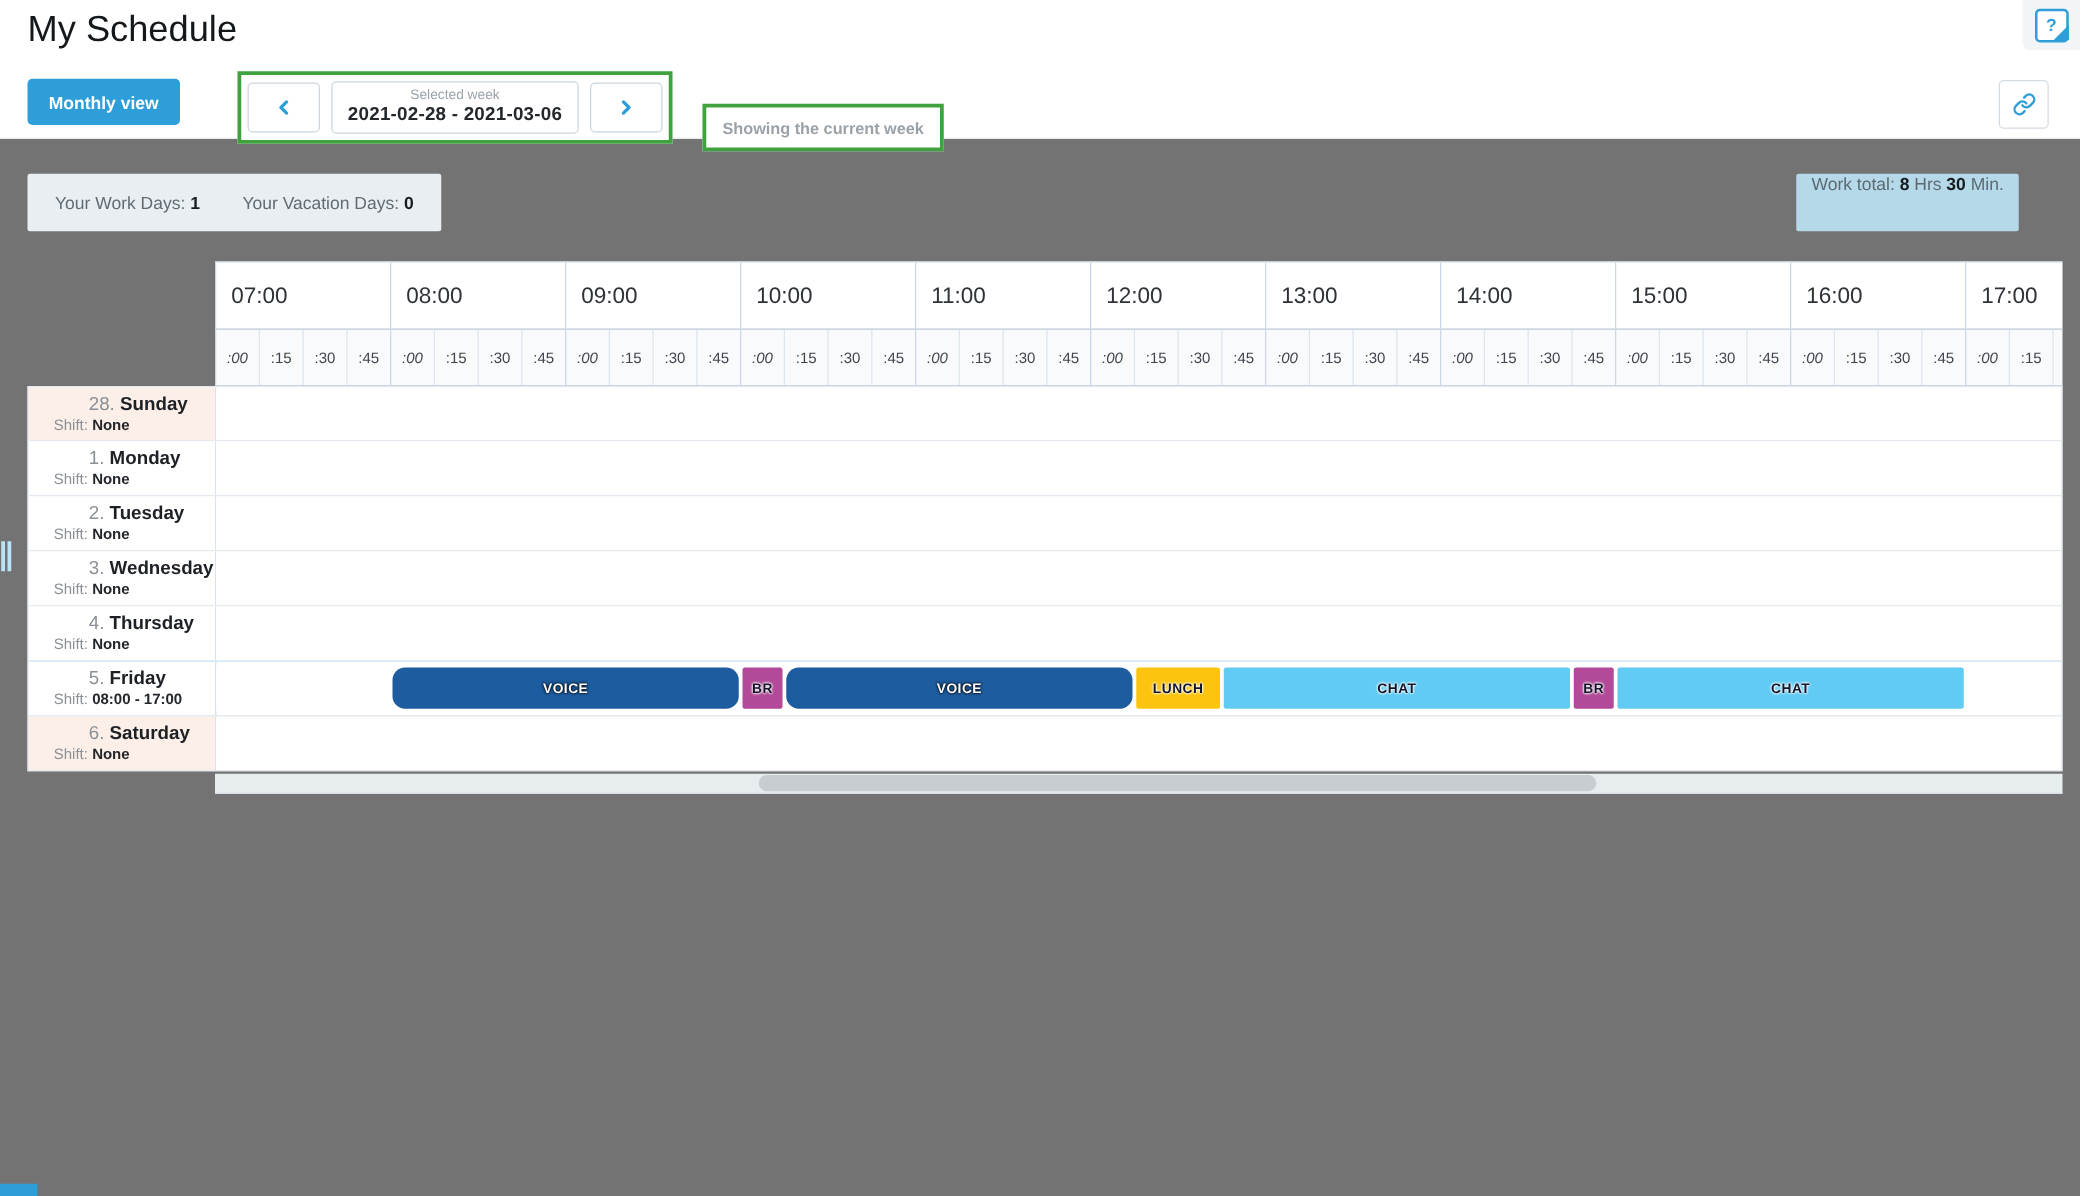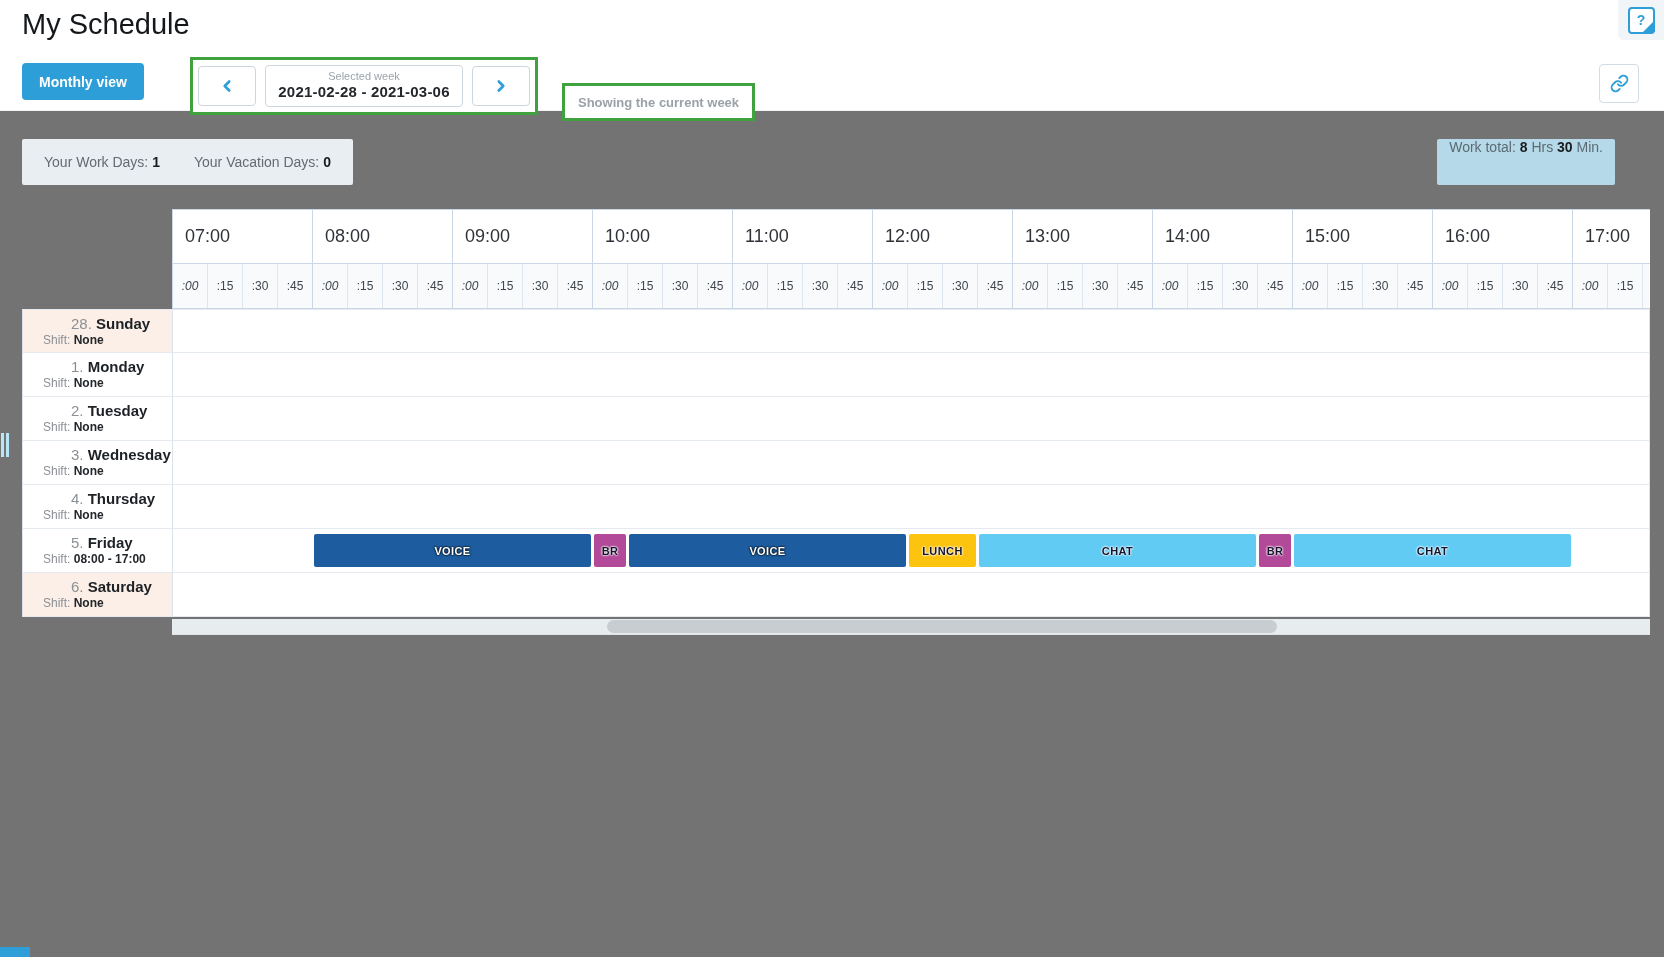--- a/index.html
+++ b/index.html
@@ -53,21 +53,21 @@
   .day-line1{font-size:15px;line-height:18px;margin-left:28px;}
   .day-num{color:#8b9096;}
   .day-name{font-weight:bold;color:#1d2126;}
   .day-line2{font-size:12px;line-height:15px;color:#8b9096;}
   .shift-value{font-weight:bold;color:#23272b;}
   .day-timeline{flex:1;position:relative;overflow:hidden;background:#fff;}
   .day-row.selected{box-shadow:inset 0 0 0 3px #29abe2;position:relative;z-index:2;}
   .block{position:absolute;top:5px;height:33px;border-radius:2px;display:flex;align-items:center;justify-content:center;
         font-size:11px;font-weight:bold;letter-spacing:.4px;cursor:pointer;color:#14142b;
         text-shadow:0 0 2px #fff,0 0 2px #fff,0 0 2px #fff;}
-  .block.voice{color:#fff;text-shadow:0 0 2px #000,0 0 2px #000;}
+  .block.voice{color:#fff;text-shadow:0 0 2px #000,0 0 2px #000;border-radius:10px;}
   
   .hscroll{position:absolute;left:172px;top:619px;width:1478px;height:15px;background:#e7ecef;border-bottom:1px solid #dfe3ea;}
   .hscroll-thumb{position:absolute;left:435px;top:1px;width:670px;height:13px;background:#c8cdd2;border-radius:7px;cursor:pointer;}
   
   .drawer-handle{position:absolute;left:1px;top:433px;display:flex;gap:2px;cursor:pointer;}
   .drawer-handle i{display:block;width:3px;height:24px;background:#b9e6f6;}
   .corner-strip{position:absolute;left:0;top:947px;width:30px;height:10px;background:#2d9ed8;}
 </style>
 </head>
 <body>

